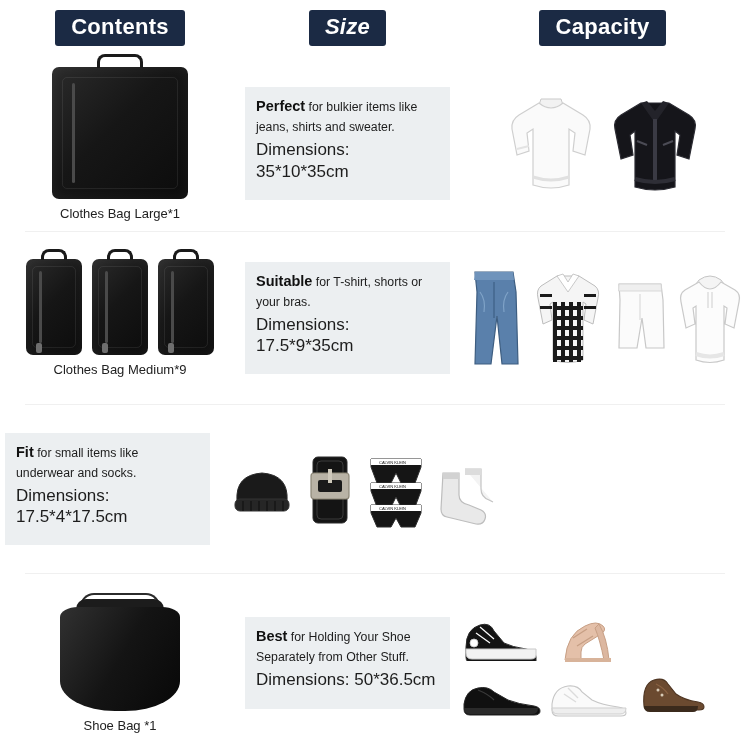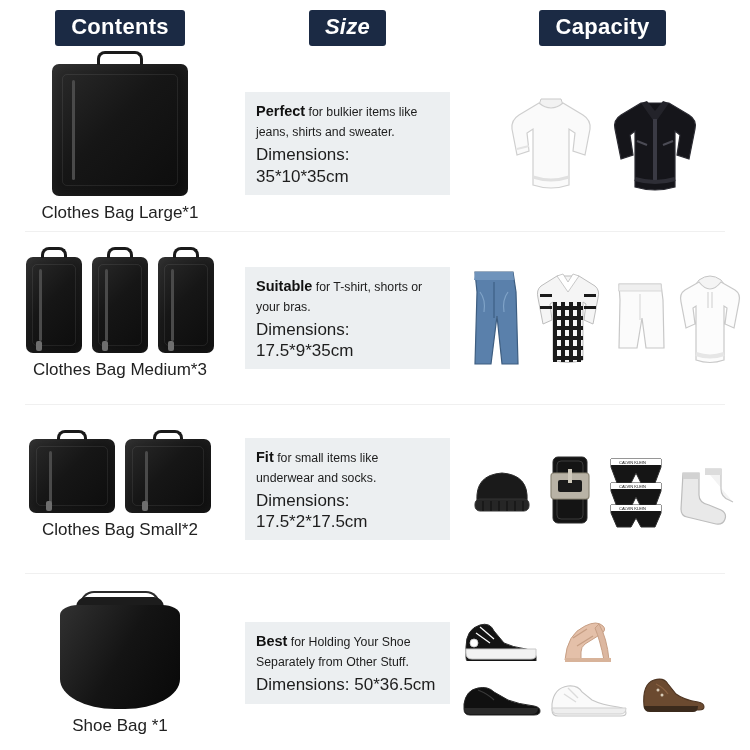--- a/index.html
+++ b/index.html
@@ -68,30 +68,30 @@
     justify-content: center;
   }
   .cell-capacity {
     width: 295px;
     display: flex;
     align-items: center;
     justify-content: center;
   }
 
   .caption {
-    font-size: 17px;
+    font-size: 13px;
     color: #222;
     margin-top: 7px;
     text-align: center;
   }
 
   
   .sizebox {
     background: #eceff1;
-    padding: 9px 11px 8px 11px;
+    padding: 9px 11px 18px 11px;
     width: 205px;
     line-height: 1.25;
   }
   .sizebox .lead {
     font-weight: bold;
     font-size: 14.5px;
     color: #111;
   }
   .sizebox .desc {
     font-size: 12.3px;
@@ -285,21 +285,21 @@
           <div class="zip vert zip-v"></div>
           <div class="pull"></div>
         </div>
         <div class="bag bag-med">
           <div class="handle"></div>
           <div class="panel"></div>
           <div class="zip vert zip-v"></div>
           <div class="pull"></div>
         </div>
       </div>
-      <div class="caption">Clothes Bag Medium*3</div>
+      <div class="caption">Clothes Bag Medium*9</div>
     </div>
 
     <div class="cell-size">
       <div class="sizebox">
         <span class="lead">Suitable</span><span class="desc"> for T-shirt, shorts or your bras.</span>
         <span class="dims">Dimensions: 17.5*9*35cm</span>
       </div>
     </div>
 
     <div class="cell-capacity">
@@ -348,42 +348,25 @@
           <path d="M19 88 Q33 93 47 88" fill="none" stroke="#e6e6e6" stroke-width="4"></path>
         </svg>
       </div>
     </div>
   </div>
 
   <div class="divider"></div>
 
   <div class="row row-3">
 
-    <div class="cell-contents">
-      <div class="bags-inline">
-        <div class="bag bag-small">
-          <div class="handle"></div>
-          <div class="panel"></div>
-          <div class="zip vert zip-v"></div>
-          <div class="pull"></div>
-        </div>
-        <div class="bag bag-small">
-          <div class="handle"></div>
-          <div class="panel"></div>
-          <div class="zip vert zip-v"></div>
-          <div class="pull"></div>
-        </div>
-      </div>
-      <div class="caption">Clothes Bag Small*2</div>
-    </div>
 
     <div class="cell-size">
       <div class="sizebox">
         <span class="lead">Fit</span><span class="desc"> for small items like underwear and socks.</span>
-        <span class="dims">Dimensions: 17.5*2*17.5cm</span>
+        <span class="dims">Dimensions: 17.5*4*17.5cm</span>
       </div>
     </div>
 
     <div class="cell-capacity">
       <div class="items">
 
         <svg class="thumb" width="66" height="72" viewBox="0 0 66 72">
           <path d="M8 44 Q6 18 33 16 Q60 18 58 44 Q33 52 8 44 Z" fill="#1a1a1a" stroke="#2c2c2c" stroke-width="1"></path>
           <rect x="6" y="42" width="54" height="12" rx="5" fill="#262626" stroke="#333" stroke-width="1"></rect>
           <path d="M14 44 v10 M22 44 v10 M30 44 v10 M38 44 v10 M46 44 v10 M54 44 v10" stroke="#121212" stroke-width="1.2"></path>

